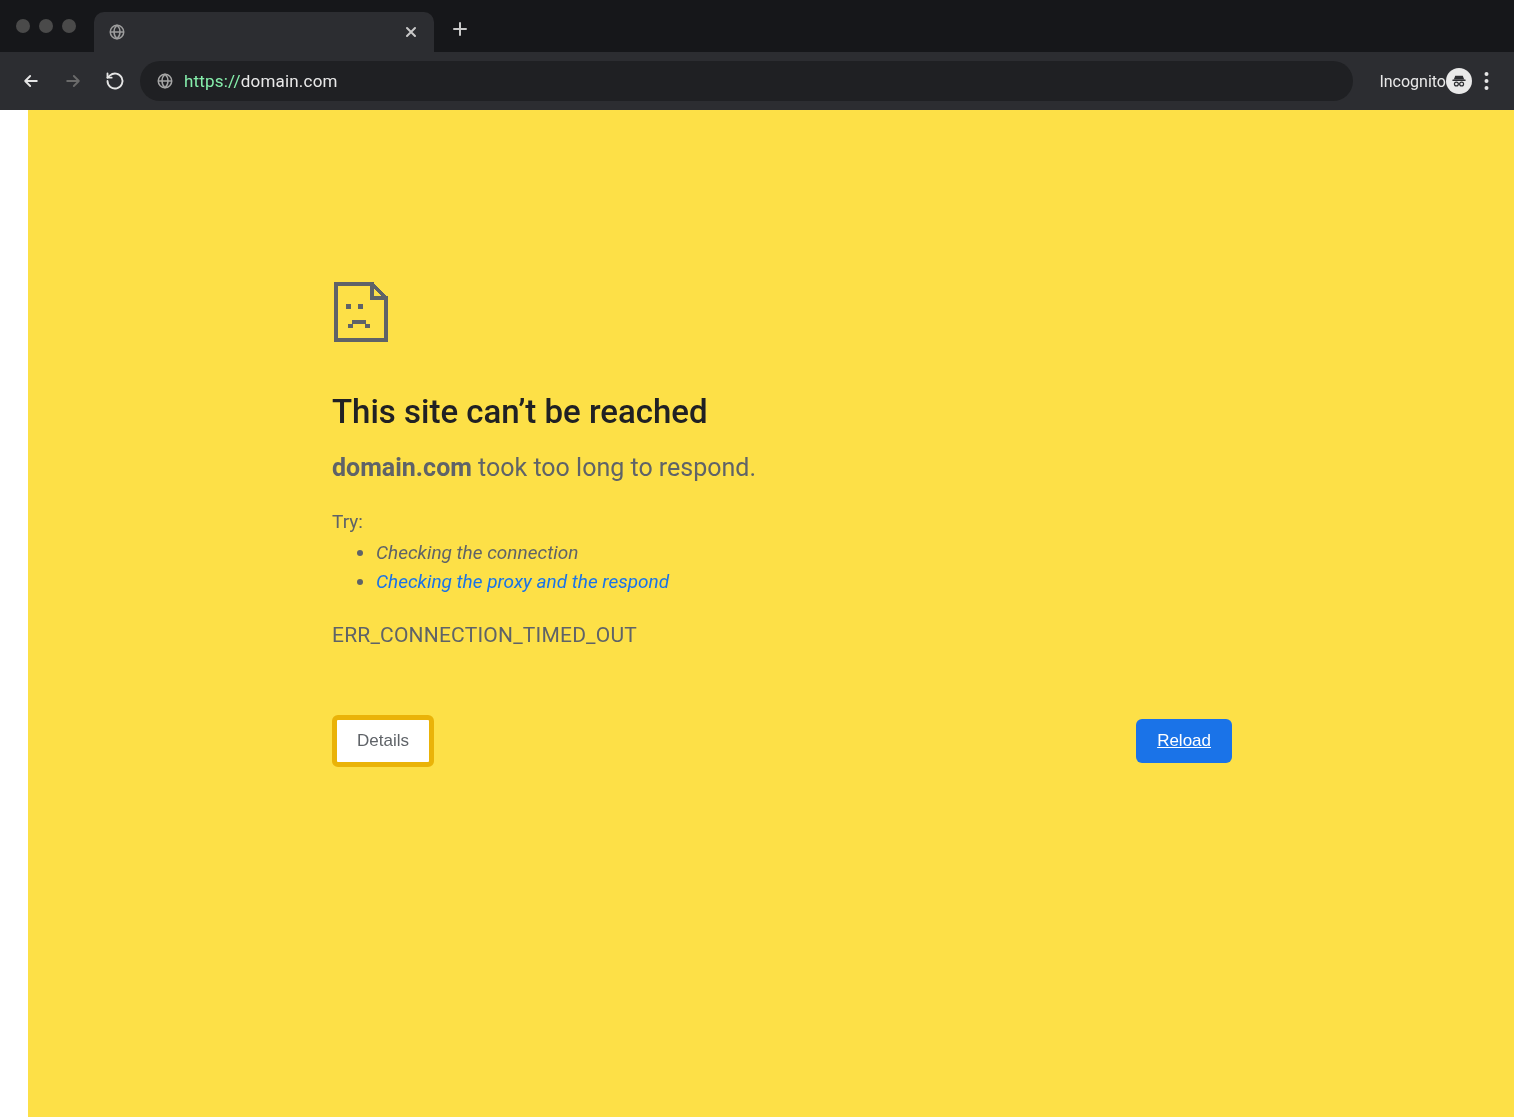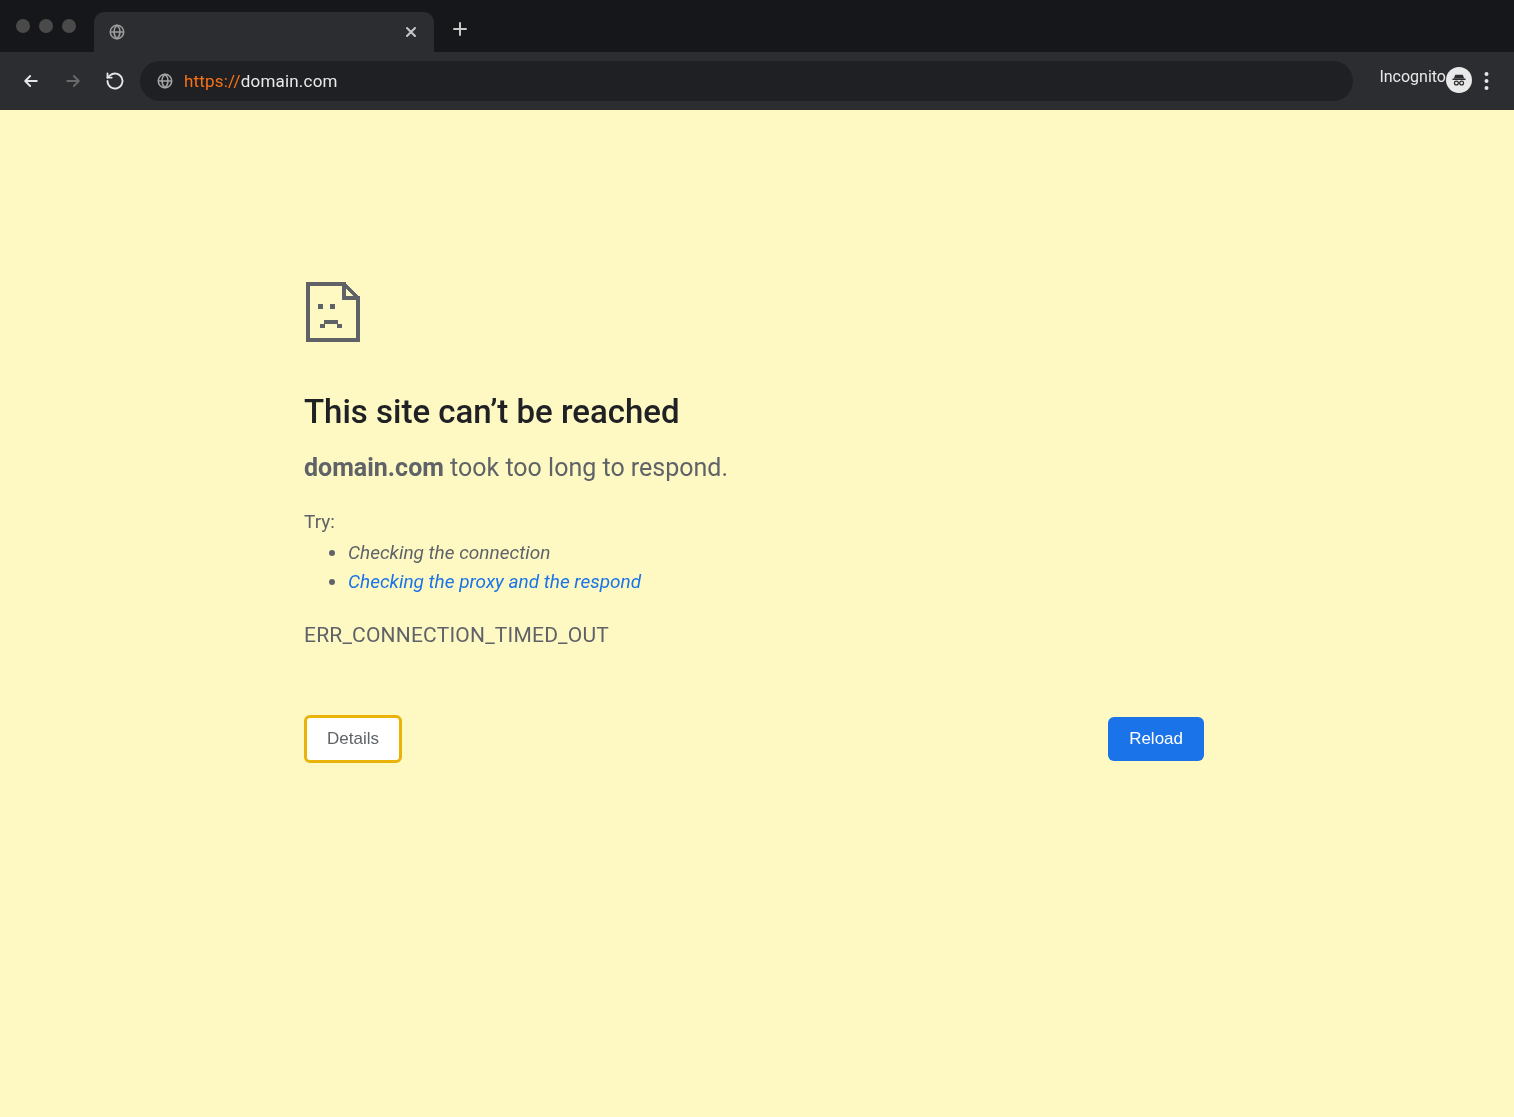--- a/index.html
+++ b/index.html
@@ -14,44 +14,44 @@
   .tab .favicon { width: 18px; height: 18px; display: flex; align-items: center; justify-content: center; color: #9d9d9d; }
   .tab .close { margin-left: auto; width: 18px; height: 18px; display: flex; align-items: center; justify-content: center; color: #c9c9c9; cursor: pointer; }
   .newtab { width: 32px; height: 32px; display: flex; align-items: center; justify-content: center; color: #c9c9c9; margin-left: 10px; margin-top: 6px; border-radius: 6px; cursor: pointer; }
 
   .toolbar { background: #2c2d31; height: 58px; display: flex; align-items: center; padding: 0 14px; gap: 8px; }
   .nav-btn { width: 34px; height: 34px; display: flex; align-items: center; justify-content: center; border-radius: 50%; color: #e6e6e6; cursor: pointer; }
   .nav-btn.disabled { color: #6a6a6a; cursor: default; }
   .omnibox { flex: 1; background: #1f2023; border-radius: 22px; height: 40px; display: flex; align-items: center; padding: 0 16px; gap: 10px; color: #bfbfbf; }
   .omnibox .site-icon { color: #a5a5a5; display:flex; }
   .omnibox .url { font-size: 17px; letter-spacing: .2px; }
-  .omnibox .url .scheme { color: #f97316; }
+  .omnibox .url .scheme { color: #86efac; }
   .omnibox .url .host { color: #e9e9e9; }
-  .right-controls { display: flex; margin-left: 18px; }
+  .right-controls { display: flex; align-items: center; margin-left: 18px; }
   .incognito-label { color: #e9e9e9; font-size: 16px; }
   .incognito-badge { width: 26px; height: 26px; border-radius: 50%; background: #e9e9e9; display:flex; align-items:center; justify-content:center; }
   .menu-dots { width: 28px; height: 28px; display:flex; align-items:center; justify-content:center; color:#e6e6e6; cursor:pointer; }
 
   
-  .content-area { background: #fef9c3; height: calc(1117px - 110px); position: relative; }
+  .content-area { background: #fde047; height: calc(1117px - 110px); position: relative; margin-left: 28px; }
   .error-wrap { position: absolute; left: 304px; top: 170px; width: 760px; color: #202124; }
   .sad-icon { margin-bottom: 48px; }
   h1.error-title { font-size: 33px; font-weight: 500; color: #202124; margin-bottom: 22px; }
   .error-msg { font-size: 25px; color: #5f6368; margin-bottom: 28px; }
   .error-msg .host-strong { color: #5f6368; font-weight: 700; }
   .try-label { font-size: 19px; color: #5f6368; margin-bottom: 8px; }
   ul.suggestions { list-style: disc; padding-left: 44px; font-size: 19px; color: #5f6368; font-style: italic; }
   ul.suggestions li { margin: 6px 0; }
   ul.suggestions li::marker { color:#5f6368; }
   ul.suggestions a { color: #1a73e8; text-decoration: none; }
   .error-code { font-size: 21px; color: #5f6368; margin-top: 30px; letter-spacing: .2px; }
   .button-row { position: absolute; left: 304px; width: 900px; top: 605px; display: flex; align-items: center; }
   .btn { font-size: 17px; padding: 11px 20px; border-radius: 6px; cursor: pointer; border: 1px solid transparent; }
-  .btn-details { background: #fff; color: #5f6368; border: 3px solid #eab308; }
-  .btn-reload { background: #1a73e8; color: #fff; margin-left: auto; }
+  .btn-details { background: #fff; color: #5f6368; border: 5px solid #eab308; }
+  .btn-reload { background: #1a73e8; color: #fff; margin-left: auto; text-decoration: underline; }
 
   svg { display: block; }
 </style>
 </head>
 <body>
 
 <div class="chrome">
   <div class="tab-strip">
     <div class="traffic-lights">
       <div class="dot"></div>

